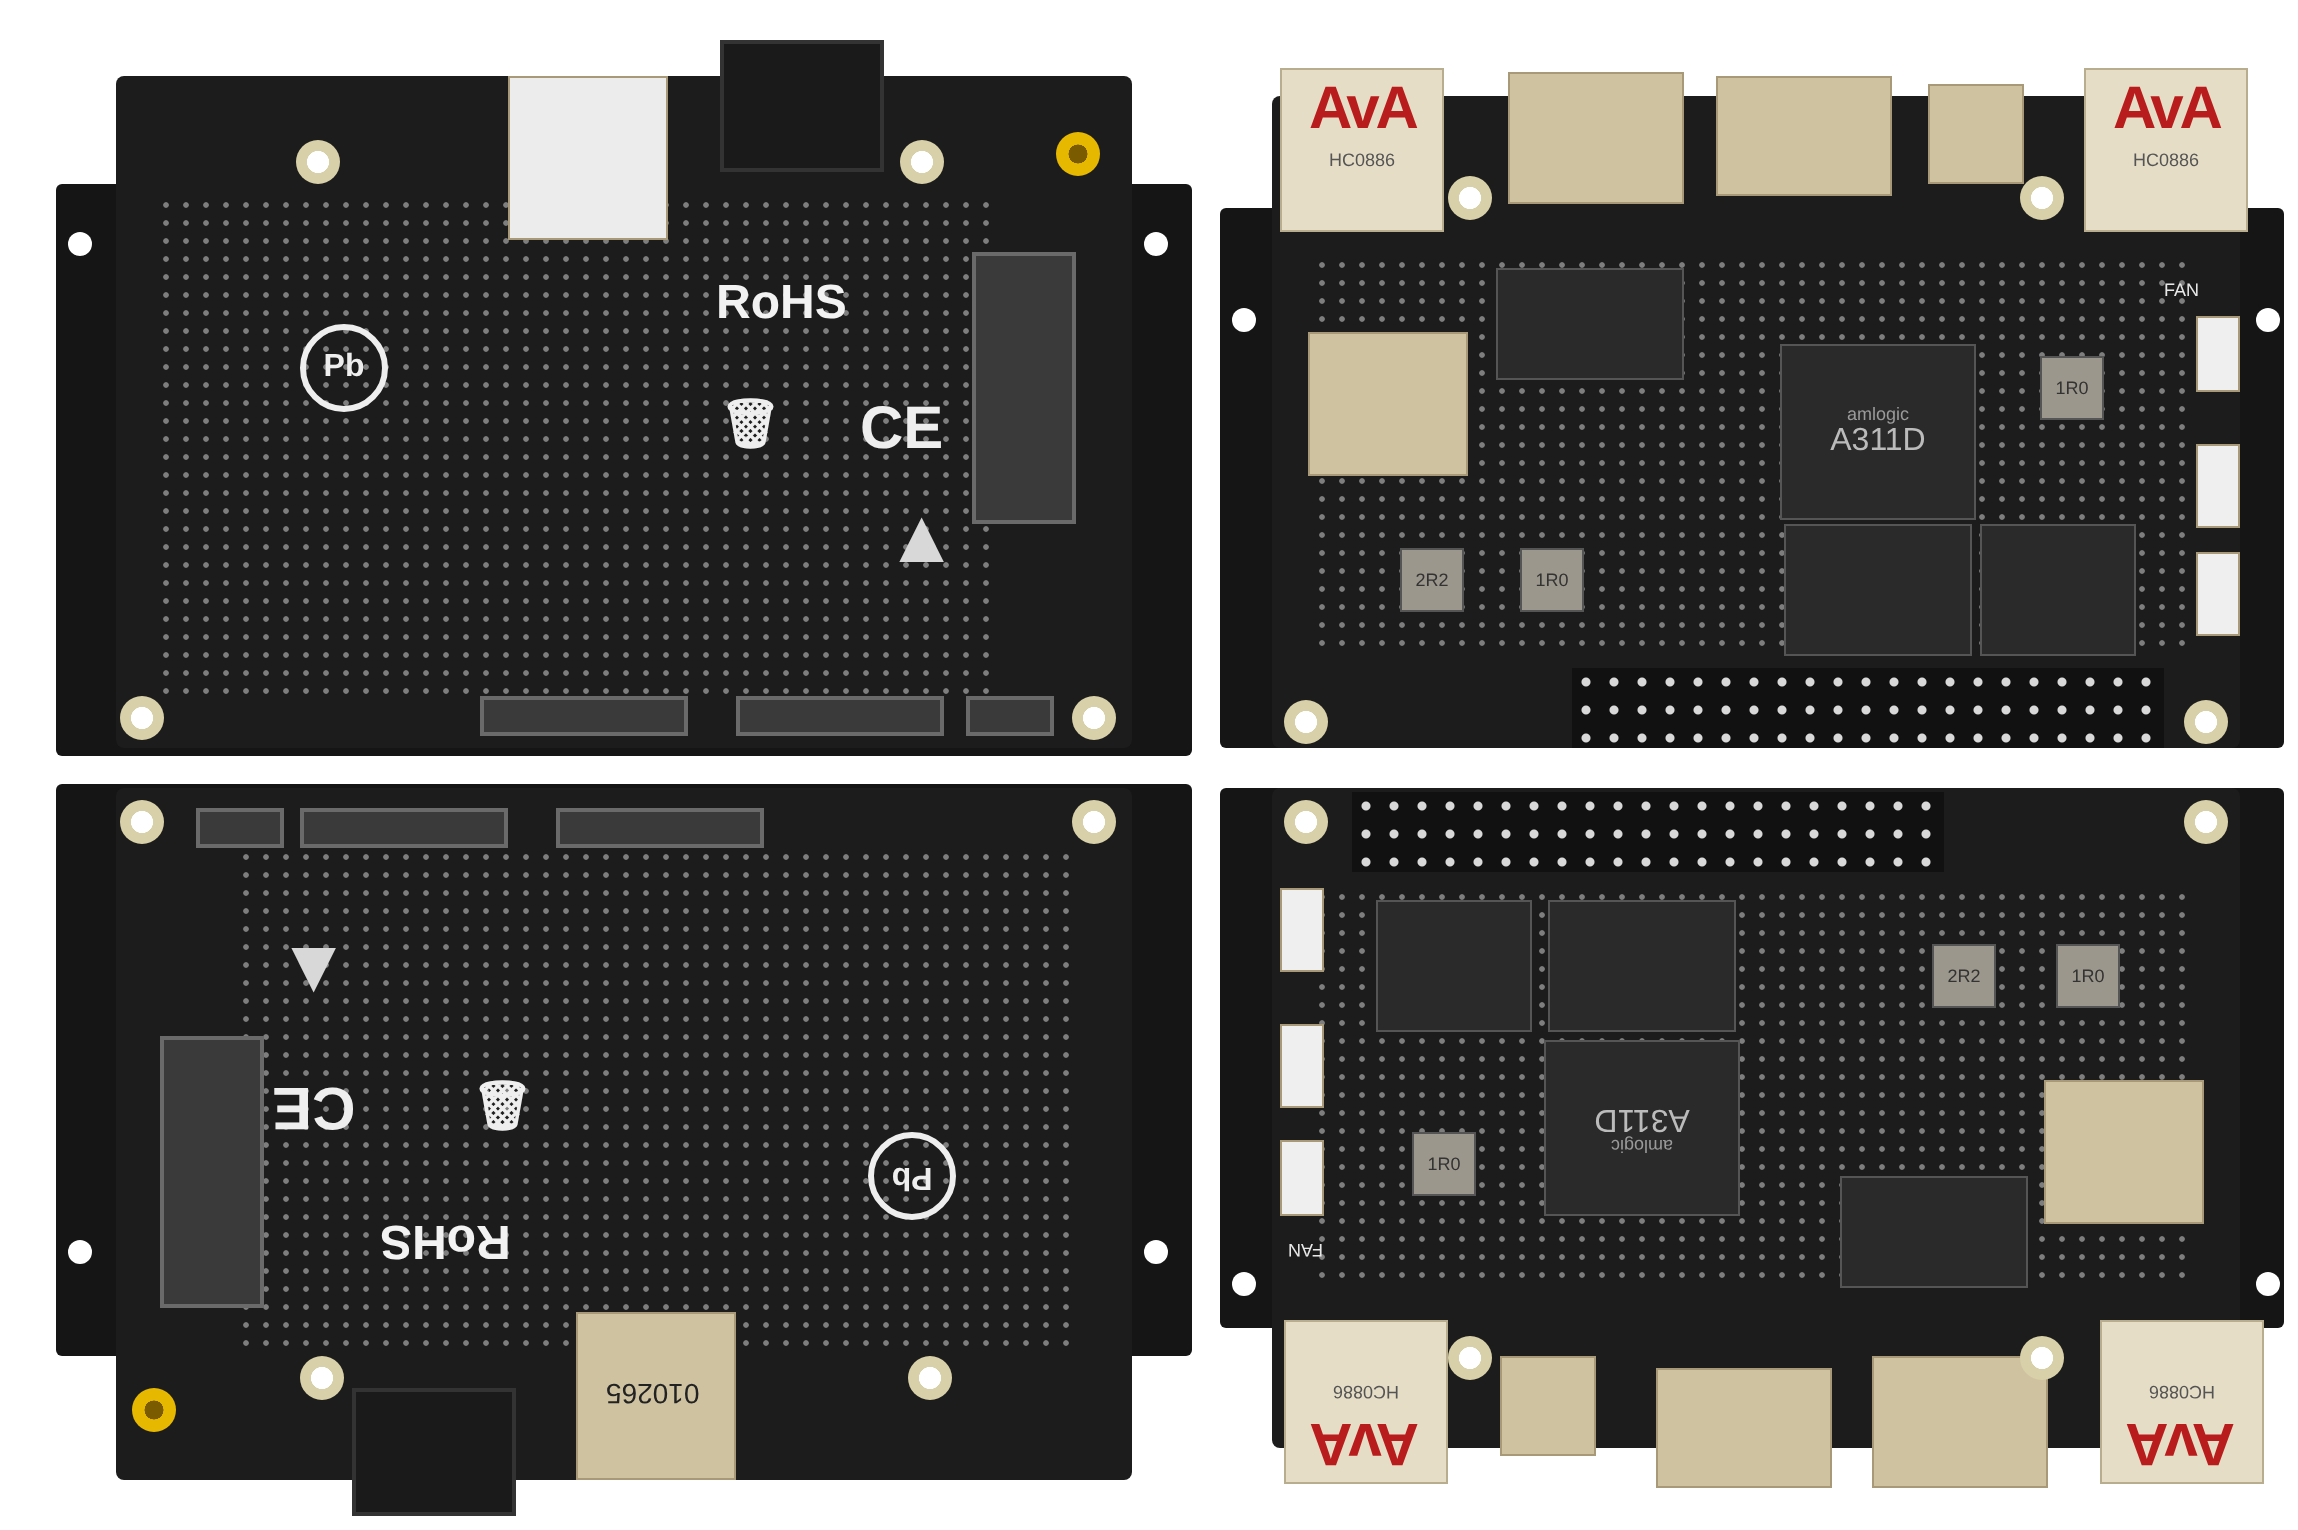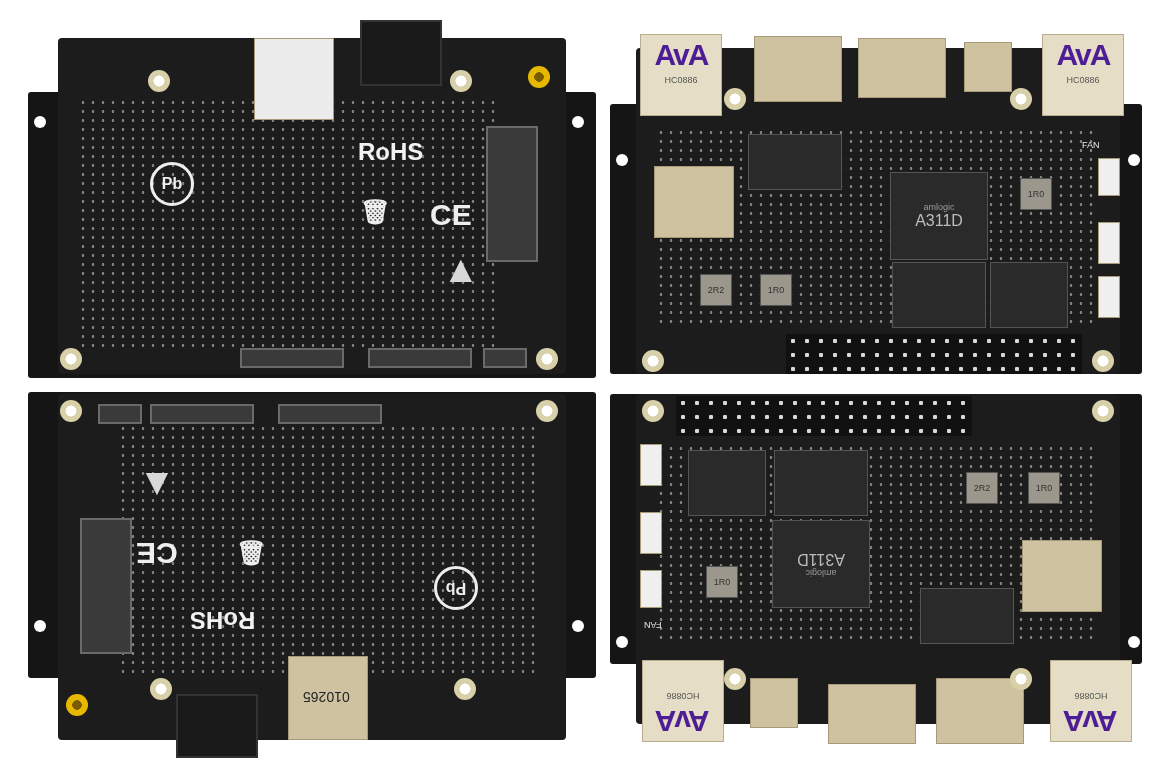--- a/index.html
+++ b/index.html
@@ -7,21 +7,21 @@
   .board{position:absolute;background:#1c1c1c;border-radius:4px;}
   .plate{position:absolute;background:#151515;border-radius:3px;}
   .hole{position:absolute;width:12px;height:12px;border-radius:50%;background:#fff;}
   .mount{position:absolute;width:22px;height:22px;border-radius:50%;background:radial-gradient(circle,#fff 0 35%,#d8d0a8 36% 100%);}
   .gold{position:absolute;background:#cfc2a0;border:1px solid #a89a78;}
   .chip{position:absolute;background:#2a2a2a;border:1px solid #555;color:#9a9a9a;font-size:9px;display:flex;align-items:center;justify-content:center;}
   .conn{position:absolute;background:#3a3a3a;border:2px solid #6a6a6a;}
   .label{position:absolute;color:#f2f2f2;font-weight:bold;}
   .silk{position:absolute;color:#e8e8e8;font-size:9px;}
   .usb{position:absolute;background:#e6ddc6;border:1px solid #b9ad90;color:#555;font-size:9px;text-align:center;}
-  .usb .glyph{font-size:30px;line-height:40px;color:#4c1d95;font-weight:bold;letter-spacing:-2px;}
+  .usb .glyph{font-size:30px;line-height:40px;color:#b91c1c;font-weight:bold;letter-spacing:-2px;}
   .header{position:absolute;background:#111;background-image:radial-gradient(circle,#d9d9d9 2px,transparent 2.5px);background-size:14px 14px;}
   .sym{position:absolute;color:#eee;font-weight:bold;text-align:center;}
   .dots{position:absolute;background-image:radial-gradient(circle,#cfcfcf 1.2px,transparent 1.6px);background-size:10px 9px;opacity:.55;}
 </style>
 </head>
 <body>
 
 <div class="plate" style="left:28px;top:92px;width:568px;height:286px;"></div>
 <div class="board" style="left:58px;top:38px;width:508px;height:336px;">
   <div class="dots" style="left:20px;top:60px;width:420px;height:250px;"></div>

